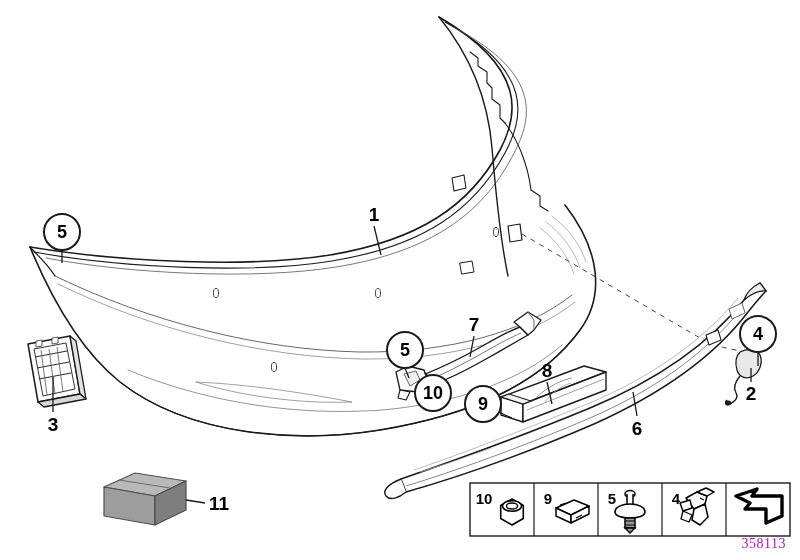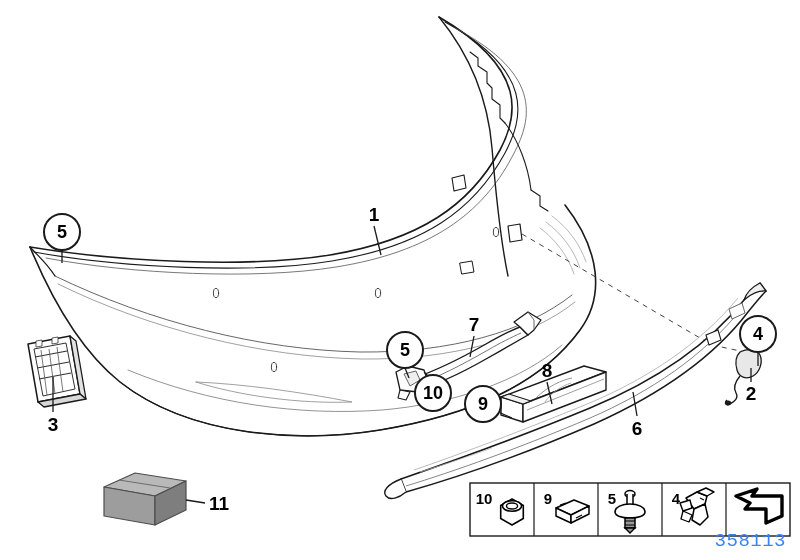--- a/index.html
+++ b/index.html
@@ -46,23 +46,23 @@
     font-weight: bold;
     font-size: 15px;
     fill: #000000;
     text-anchor: middle;
     dominant-baseline: central;
   }
   .diagram-id {
     position: absolute;
     right: 14px;
     bottom: 8px;
-    font-family: Liberation Mono, monospace;
-    font-size: 19px;
-    color: #3b82f6;
+    font-family: Liberation Serif, serif;
+    font-size: 14px;
+    color: #a21caf;
     letter-spacing: 0.5px;
   }
 </style>
 </head>
 <body>
 
 <div id="stage">
 
   <svg id="art" viewBox="0 0 800 560" xmlns="http://www.w3.org/2000/svg">
 

